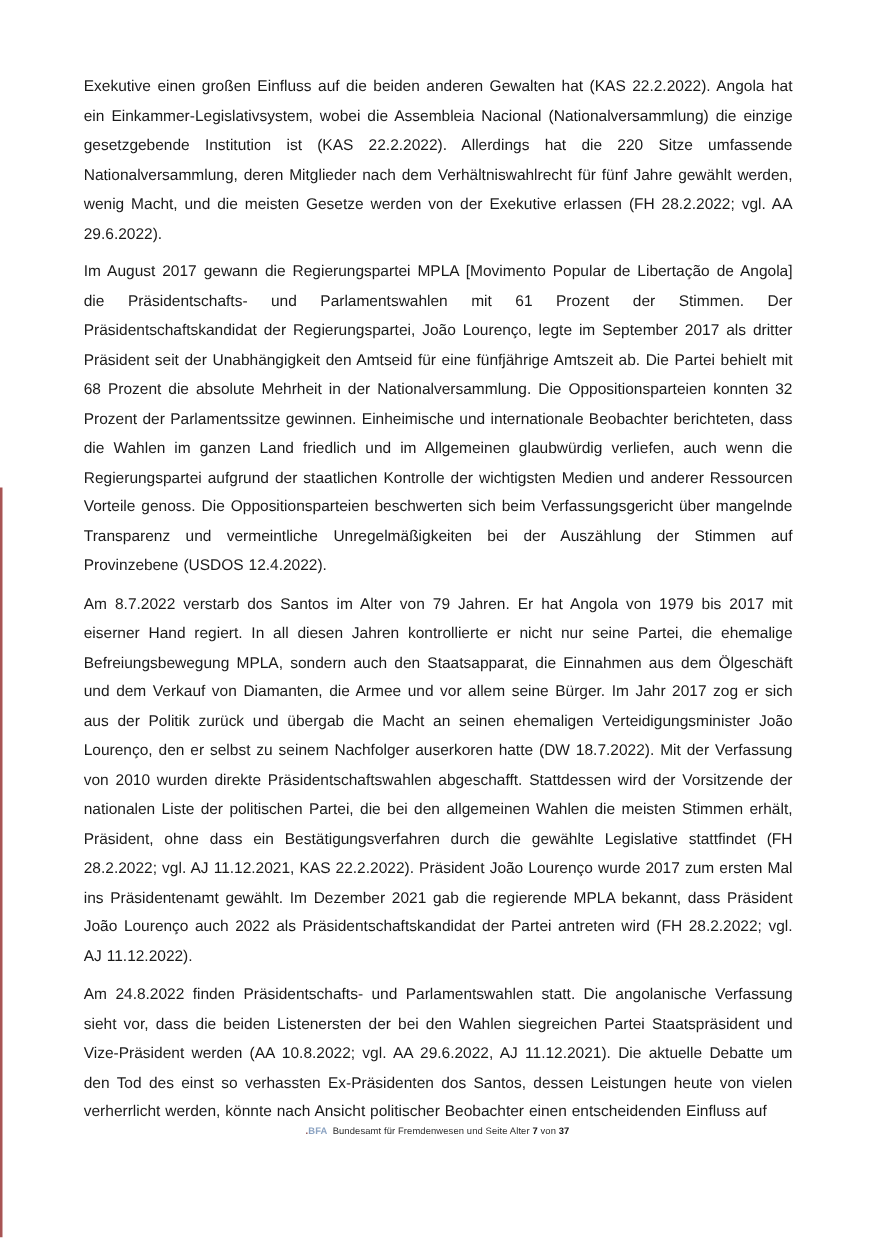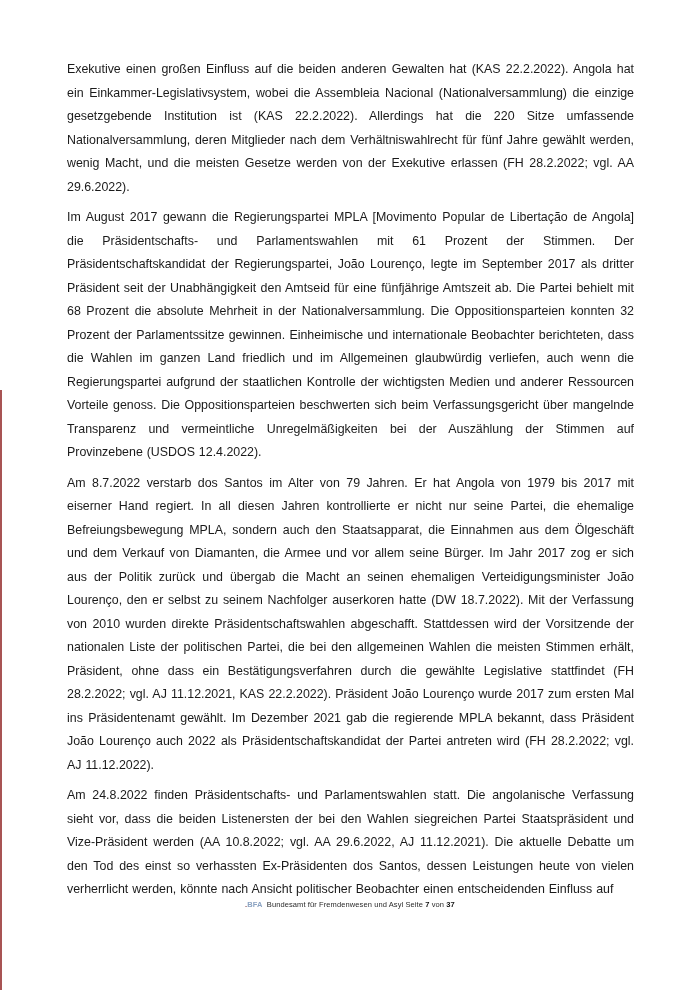--- a/index.html
+++ b/index.html
@@ -72,13 +72,13 @@
   <div class="body-text">
     <p>Exekutive einen großen Einfluss auf die beiden anderen Gewalten hat (KAS 22.2.2022). Angola hat ein Einkammer-Legislativsystem, wobei die Assembleia Nacional (Nationalversammlung) die einzige gesetzgebende Institution ist (KAS 22.2.2022). Allerdings hat die 220 Sitze umfassende Nationalversammlung, deren Mitglieder nach dem Verhältniswahlrecht für fünf Jahre gewählt werden, wenig Macht, und die meisten Gesetze werden von der Exekutive erlassen (FH 28.2.2022; vgl. AA 29.6.2022).</p>
     <p>Im August 2017 gewann die Regierungspartei MPLA [Movimento Popular de Libertação de Angola] die Präsidentschafts- und Parlamentswahlen mit 61 Prozent der Stimmen. Der Präsidentschaftskandidat der Regierungspartei, João Lourenço, legte im September 2017 als dritter Präsident seit der Unabhängigkeit den Amtseid für eine fünfjährige Amtszeit ab. Die Partei behielt mit 68 Prozent die absolute Mehrheit in der Nationalversammlung. Die Oppositionsparteien konnten 32 Prozent der Parlamentssitze gewinnen. Einheimische und internationale Beobachter berichteten, dass die Wahlen im ganzen Land friedlich und im Allgemeinen glaubwürdig verliefen, auch wenn die Regierungspartei aufgrund der staatlichen Kontrolle der wichtigsten Medien und anderer Ressourcen Vorteile genoss. Die Oppositionsparteien beschwerten sich beim Verfassungsgericht über mangelnde Transparenz und vermeintliche Unregelmäßigkeiten bei der Auszählung der Stimmen auf Provinzebene (USDOS 12.4.2022).</p>
     <p>Am 8.7.2022 verstarb dos Santos im Alter von 79 Jahren. Er hat Angola von 1979 bis 2017 mit eiserner Hand regiert. In all diesen Jahren kontrollierte er nicht nur seine Partei, die ehemalige Befreiungsbewegung MPLA, sondern auch den Staatsapparat, die Einnahmen aus dem Ölgeschäft und dem Verkauf von Diamanten, die Armee und vor allem seine Bürger. Im Jahr 2017 zog er sich aus der Politik zurück und übergab die Macht an seinen ehemaligen Verteidigungsminister João Lourenço, den er selbst zu seinem Nachfolger auserkoren hatte (DW 18.7.2022). Mit der Verfassung von 2010 wurden direkte Präsidentschaftswahlen abgeschafft. Stattdessen wird der Vorsitzende der nationalen Liste der politischen Partei, die bei den allgemeinen Wahlen die meisten Stimmen erhält, Präsident, ohne dass ein Bestätigungsverfahren durch die gewählte Legislative stattfindet (FH 28.2.2022; vgl. AJ 11.12.2021, KAS 22.2.2022). Präsident João Lourenço wurde 2017 zum ersten Mal ins Präsidentenamt gewählt. Im Dezember 2021 gab die regierende MPLA bekannt, dass Präsident João Lourenço auch 2022 als Präsidentschaftskandidat der Partei antreten wird (FH 28.2.2022; vgl. AJ 11.12.2022).</p>
     <p>Am 24.8.2022 finden Präsidentschafts- und Parlamentswahlen statt. Die angolanische Verfassung sieht vor, dass die beiden Listenersten der bei den Wahlen siegreichen Partei Staatspräsident und Vize-Präsident werden (AA 10.8.2022; vgl. AA 29.6.2022, AJ 11.12.2021). Die aktuelle Debatte um den Tod des einst so verhassten Ex-Präsidenten dos Santos, dessen Leistungen heute von vielen verherrlicht werden, könnte nach Ansicht politischer Beobachter einen entscheidenden Einfluss auf</p>
   </div>
 </div>
 
 <div class="change-bar"></div>
 
-<div class="footer"><span class="logo-dot">.</span><span class="logo-bfa">BFA</span> <span>Bundesamt für Fremdenwesen und Asyl</span> <span>Seite</span> <span class="bold">7</span> <span>von</span> <span class="bold">37</span></div>
+<div class="footer"><span class="logo-dot">.</span><span class="logo-bfa">BFA</span> <span>Bundesamt für Fremdenwesen und Seite</span> <span>Alter</span> <span class="bold">7</span> <span>von</span> <span class="bold">37</span></div>
 
 </body></html>

